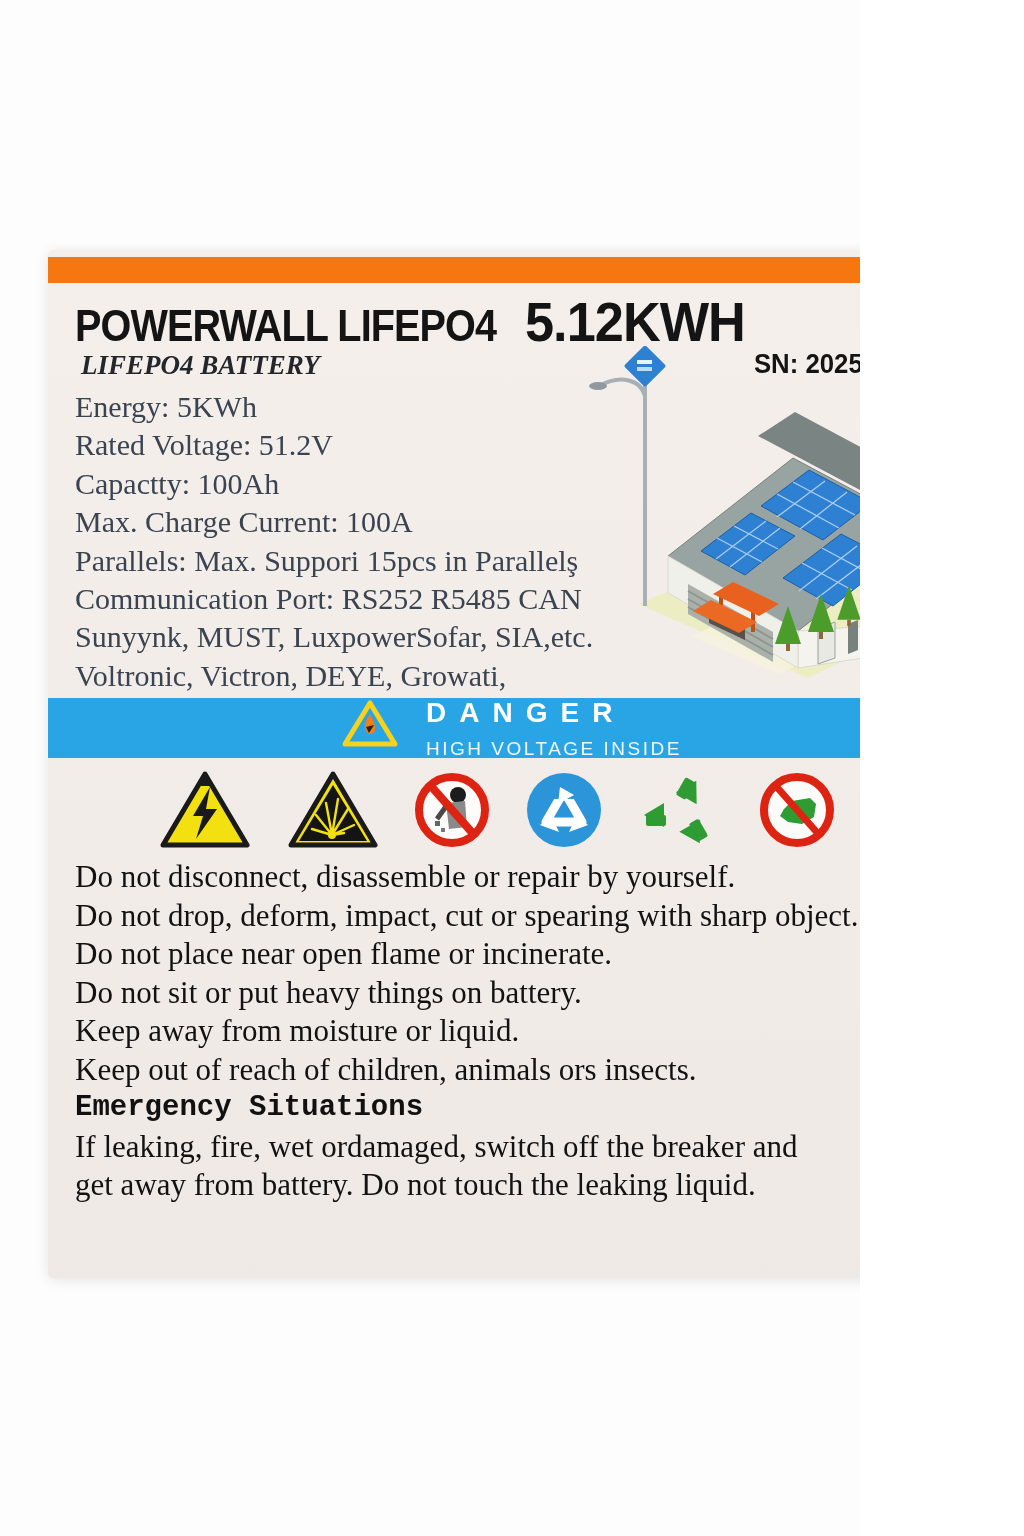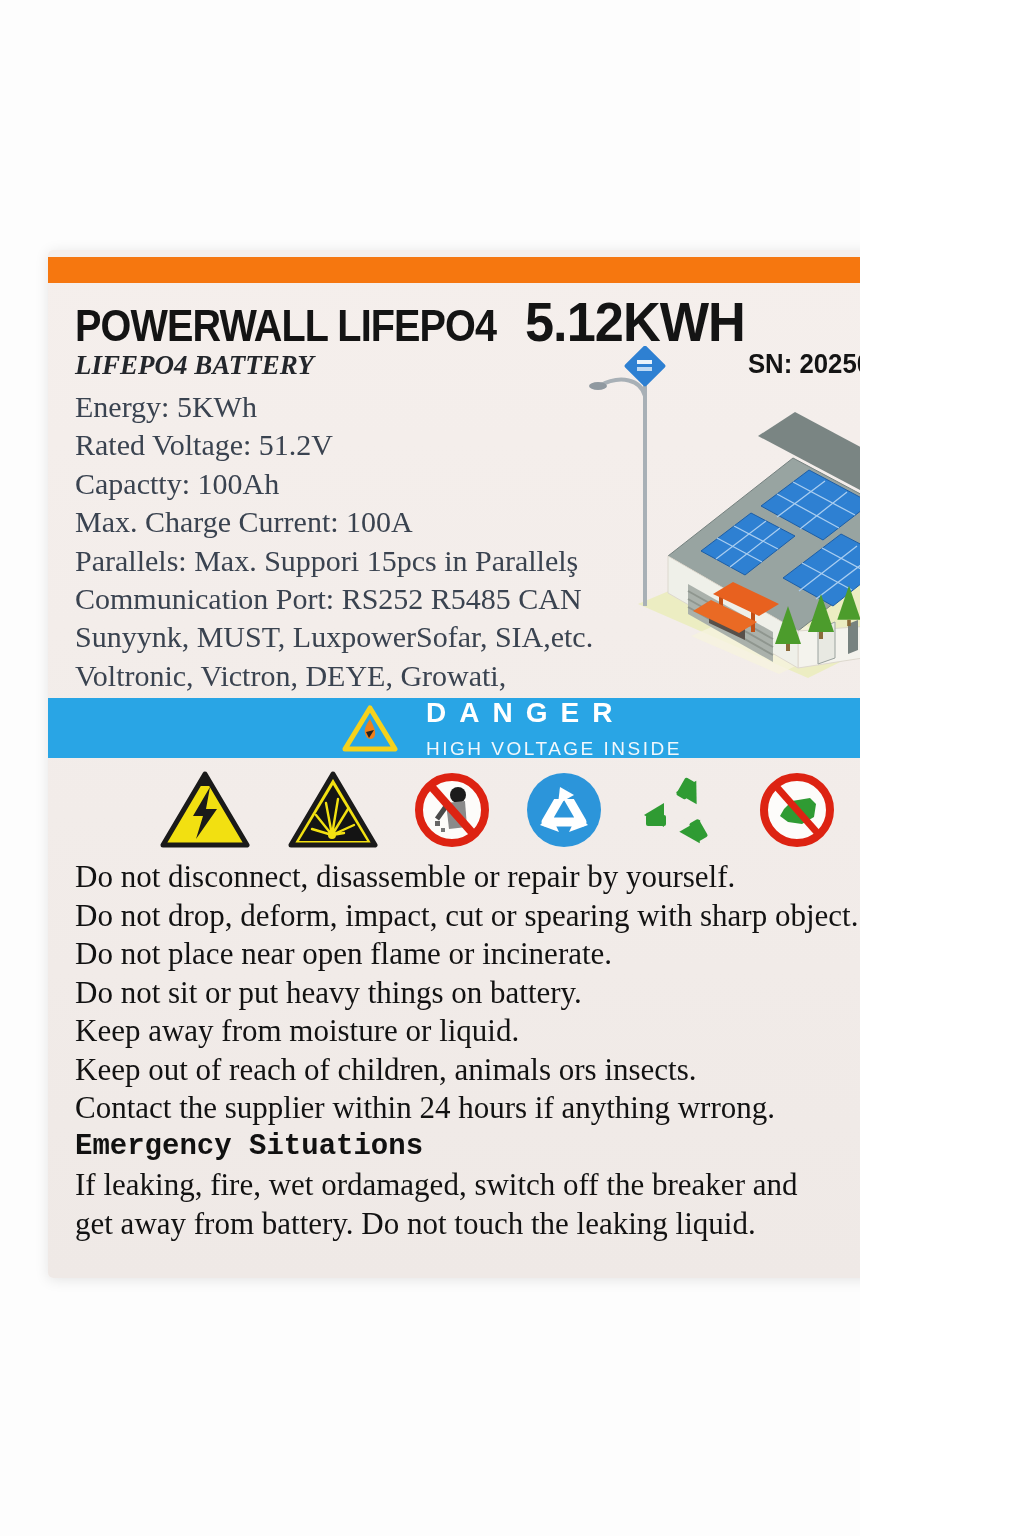--- a/index.html
+++ b/index.html
@@ -7,32 +7,32 @@
         font-family:"Liberation Sans",sans-serif;}
   .card{position:absolute;left:48px;top:250px;width:928px;height:1028px;
         background:linear-gradient(180deg,#f5efec 0%,#f2ecE9 55%,#efe9e6 100%);
         border-radius:5px;box-shadow:0 2px 14px rgba(0,0,0,0.10);}
   .stripe{position:absolute;left:0;top:7px;width:100%;height:26px;background:#f6770f;}
   .title-row{position:absolute;left:27px;top:40px;display:flex;align-items:baseline;white-space:nowrap;}
   .title-main{font-weight:bold;font-size:44px;color:#141414;letter-spacing:-1px;
               transform:scaleX(0.90);transform-origin:left bottom;}
   .title-cap{font-weight:bold;font-size:55px;color:#141414;letter-spacing:-1px;
              transform:scaleX(0.95);transform-origin:left bottom;margin-left:-18px;}
-  .sub-row{position:absolute;left:27px;top:98px;width:874px;height:36px;text-decoration:underline;}
+  .sub-row{position:absolute;left:33px;top:98px;width:874px;height:36px;text-decoration:underline;}
   .subtitle{position:absolute;left:0;top:2px;font-family:"Liberation Serif",serif;
             font-style:italic;font-weight:bold;font-size:27px;color:#23262b;letter-spacing:0px;}
   .sn{position:absolute;right:6px;top:0;font-weight:bold;font-size:28px;color:#141414;
       transform:scaleX(0.92);transform-origin:right top;}
   .specs{position:absolute;left:27px;top:138px;width:640px;
          font-family:"Liberation Serif",serif;font-size:30px;line-height:38.4px;color:#3a4350;}
   .specs div{white-space:nowrap;}
   .illustration{position:absolute;left:535px;top:96px;width:392px;height:334px;}
   .danger-bar{position:absolute;left:0;top:448px;width:100%;height:60px;background:#29a5e5;
               display:flex;align-items:center;justify-content:center;}
-  .danger-group{display:flex;align-items:center;gap:28px;}
+  .danger-group{display:flex;align-items:flex-start;gap:28px;}
   .danger-texts{display:flex;flex-direction:column;align-items:flex-start;}
   .danger-title{color:#fff;font-weight:bold;font-size:28px;letter-spacing:13px;line-height:30px;}
   .danger-sub{color:#f2f8fc;font-size:19px;letter-spacing:2.5px;line-height:21px;margin-top:10px;}
   .icons-row{position:absolute;left:110px;top:518px;width:678px;height:84px;
              display:flex;align-items:center;justify-content:space-between;}
   .warnings{position:absolute;left:27px;top:608px;width:890px;
             font-family:"Liberation Serif",serif;font-size:31px;line-height:38.5px;color:#121212;}
   .warnings div{white-space:nowrap;}
   .emg-head{font-family:Liberation Mono, monospace;font-weight:bold;font-size:29px;color:#111;}
 </style>
@@ -210,20 +210,19 @@
       </svg>
     </div>
 
     <div class="warnings">
       <div>Do not disconnect, disassemble or repair by yourself.</div>
       <div>Do not drop, deform, impact, cut or spearing with sharp object.</div>
       <div>Do not place near open flame or incinerate.</div>
       <div>Do not sit or put heavy things on battery.</div>
       <div>Keep away from moisture or liquid.</div>
       <div>Keep out of reach of children, animals ors insects.</div>
-      <div>Contact the supplier within 24 hours if anything wrrong.</div>
       <div class="emg-head">Emergency Situations</div>
       <div>If leaking, fire, wet ordamaged, switch off the breaker and</div>
       <div>get away from battery. Do not touch the leaking liquid.</div>
     </div>
 
   </div>
 </div>
 
 </body></html>

